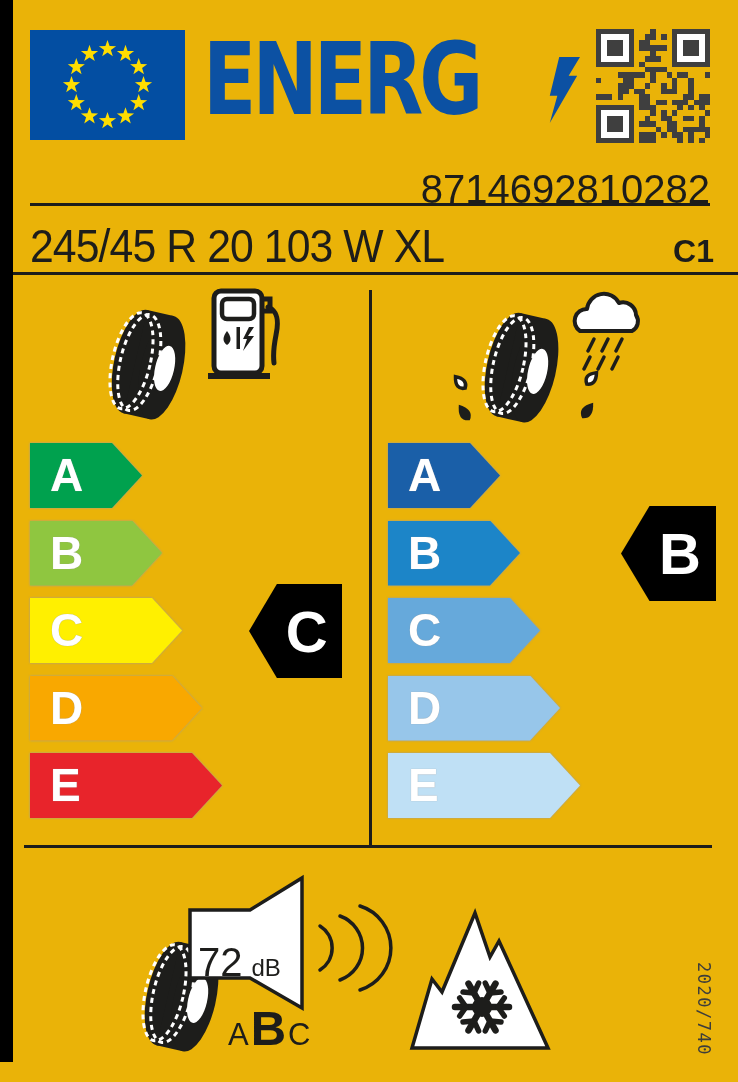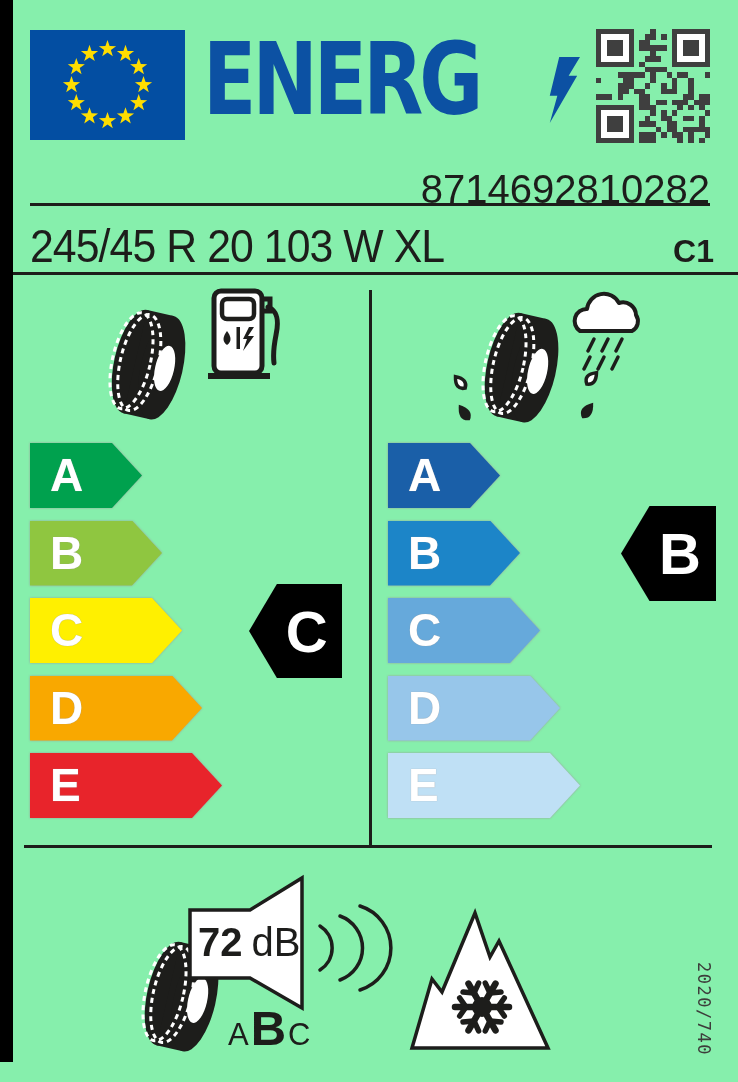--- a/index.html
+++ b/index.html
@@ -1,21 +1,21 @@
 <!DOCTYPE html>
 <html style="--ink: #1D1D1B; --logo-blue: #0C51A3; --flag-blue: #034EA2; --star-yellow: #FFDD00; --qr-dark: #3F3F3F;"><head>
 <meta charset="utf-8">
 <style>
   :root{
     --ink:#1D1D1B; --logo-blue:#0C51A3; --flag-blue:#034EA2;
     --star-yellow:#FFDD00; --qr-dark:#3F3F3F;
   }
   html,body{margin:0;padding:0;background:#fff;}
   .label-root{
-    position:relative;width:738px;height:1082px;background:#86efac;overflow:hidden;
+    position:relative;width:738px;height:1082px;background:#eab308;overflow:hidden;
     font-family:"Liberation Sans",sans-serif;color:var(--ink);
   }
   .abs{position:absolute;}
   .left-strip{left:0;top:0;width:13px;height:1062px;background:#000;}
   .flag-svg{left:30px;top:30px;}
   .logo-text{
     left:203px;top:28px;font-family:"DejaVu Sans",sans-serif;font-weight:bold;
     font-size:100px;line-height:104px;letter-spacing:-5px;color:var(--logo-blue);
     transform:scale(0.78,1);transform-origin:left top;white-space:nowrap;
   }
@@ -47,22 +47,22 @@
     display:flex;align-items:center;justify-content:center;
   }
   .rating-arrow span{color:#fff;font-weight:bold;font-size:58px;padding-left:24%;}
   .rating-fuel{left:249px;top:584px;width:93px;height:94px;}
   .rating-wet{left:621px;top:506px;width:95px;height:95px;}
   .icon-fuel{left:100px;top:283px;}
   .icon-wet{left:440px;top:283px;}
   .icon-noise{left:130px;top:868px;}
   .icon-snow{left:398px;top:903px;}
   .noise-value-row{left:198px;top:920px;display:flex;align-items:baseline;gap:9px;}
-  .noise-value-row .val{font-size:40px;font-weight:bold;}
-  .noise-value-row .unit{font-size:40px;}
+  .noise-value-row .val{font-size:40px;font-weight:normal;margin-top:20px;}
+  .noise-value-row .unit{font-size:24px;}
   .noise-abc{left:228px;top:1004px;display:flex;align-items:baseline;gap:2px;line-height:1;}
   .noise-abc .na{font-size:31px;}
   .noise-abc .nb{font-size:49px;font-weight:bold;}
   .noise-abc .nc{font-size:31px;}
   .regulation{
     left:694px;top:962px;writing-mode:vertical-rl;font-size:17px;letter-spacing:1.5px;color:#3D3D3B;
     font-family:"DejaVu Sans Mono","Liberation Mono",monospace;
   }
   svg .ink{fill:var(--ink);}
   svg .stroke-ink{stroke:var(--ink);fill:none;}

